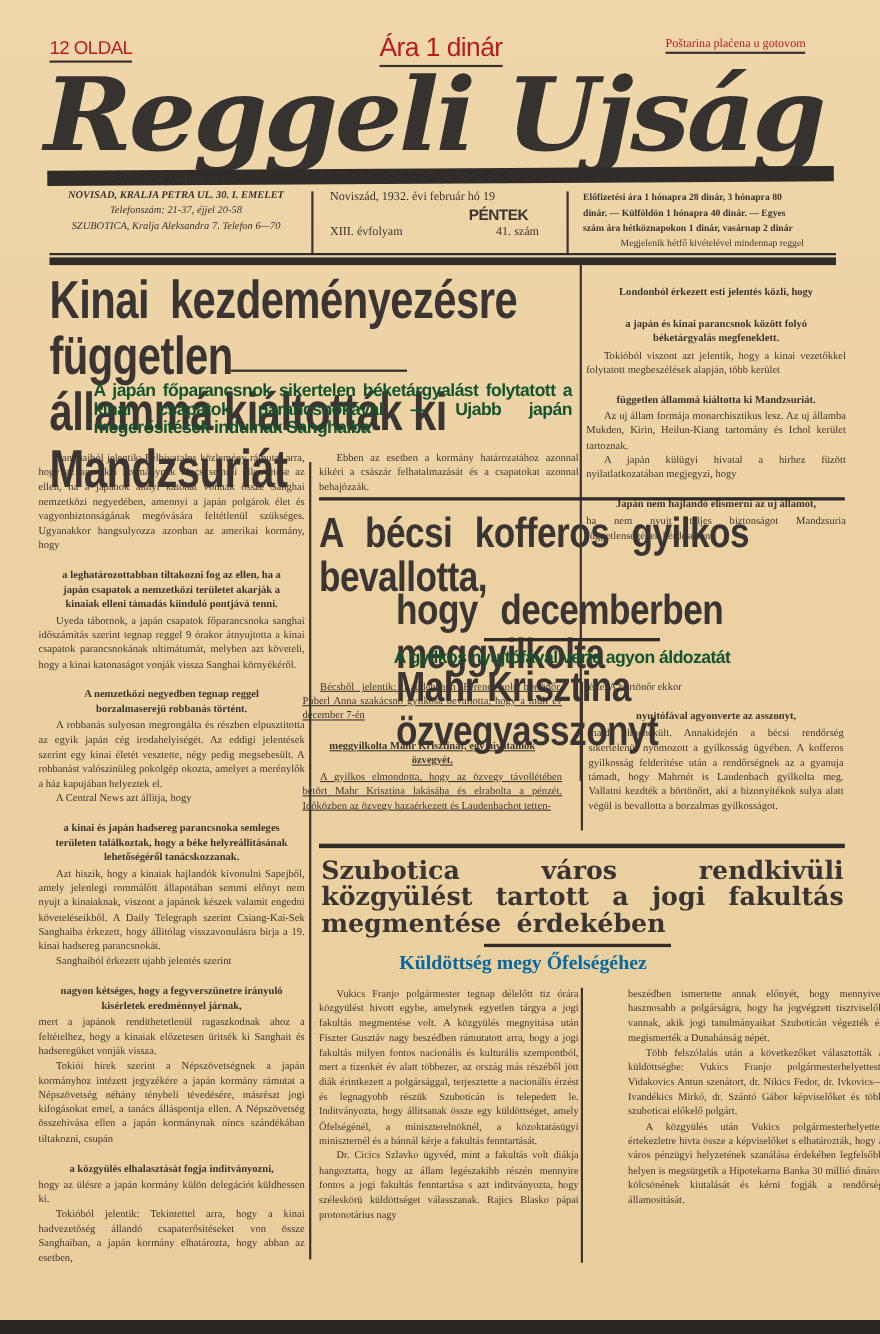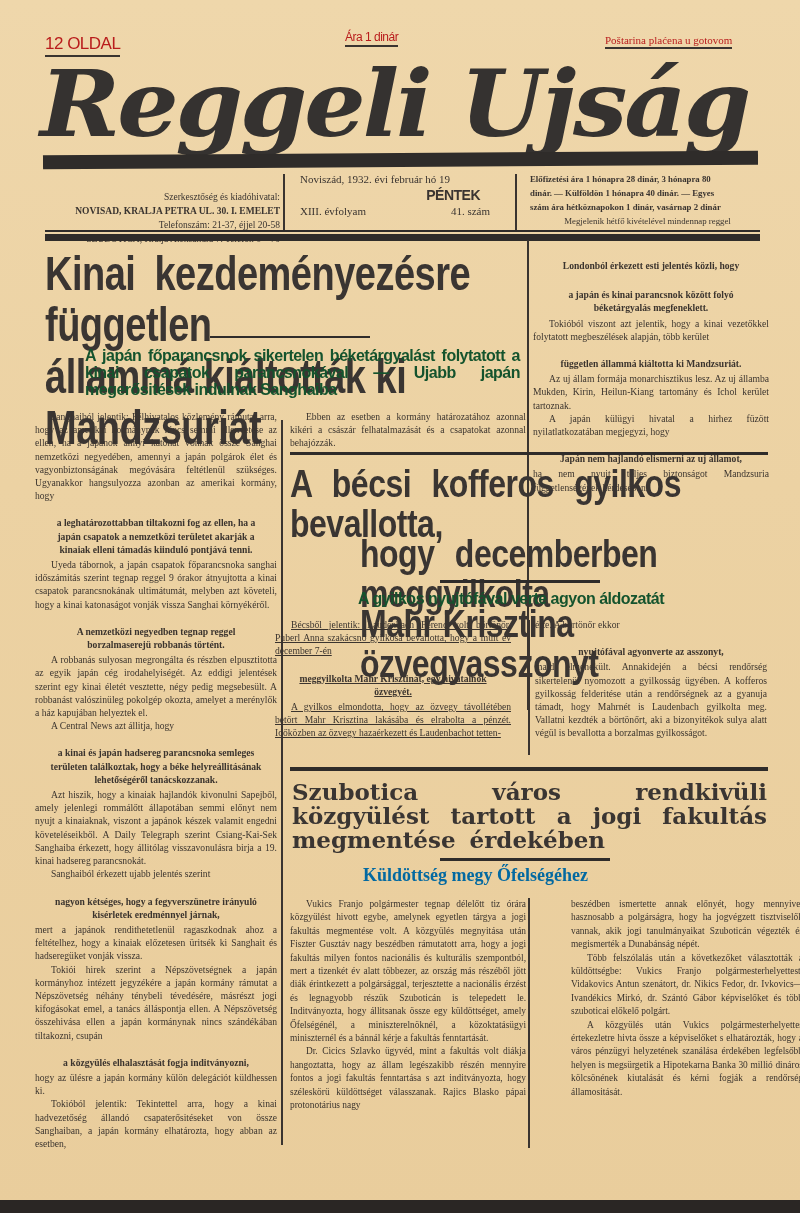--- a/index.html
+++ b/index.html
@@ -25,27 +25,27 @@
   .head2{font-size:32px;line-height:33px;color:#3a3532;}
   .head3{font-family:"DejaVu Serif", serif;font-weight:bold;font-size:23px;line-height:24px;color:#3a3532;}
   .info{font-family:"Liberation Serif", serif;font-size:10px;line-height:14px;color:#3a3430;}
 </style>
 </head>
 <body>
 
 <div class="paper"></div>
 
 <div class="abs topbar cond ul" style="left:45px;top:34px;font-size:17px;">12 OLDAL</div>
-<div class="abs topbar cond ul" style="left:345px;top:30px;font-size:12px;">Ára 1 dinár</div>
+<div class="abs topbar cond ul" style="left:345px;top:30px;font-size:24px;">Ára 1 dinár</div>
 <div class="abs topbar serif ul" style="left:605px;top:34px;font-size:11px;">Poštarina plaćena u gotovom</div>
 
 <div class="abs masthead" style="left:40px;top:50px;">Reggeli Ujság</div>
 <div class="abs rule" style="left:43px;top:153px;width:715px;height:14px;transform:rotate(-0.35deg);"></div>
 
-<div class="abs info" style="left:40px;top:190px;width:240px;text-align:right;font-size:9.5px;line-height:14px;">
+<div class="abs info" style="left:40px;top:157px;width:240px;text-align:center;font-size:9.5px;line-height:14px;font-style:italic;">
   <div>Szerkesztőség és kiadóhivatal:</div>
   <div style="font-weight:bold;">NOVISAD, KRALJA PETRA UL. 30. I. EMELET</div>
   <div>Telefonszám: 21-37, éjjel 20-58</div>
   <div>SZUBOTICA, Kralja Aleksandra 7. Telefon 6—70</div>
 </div>
 <div class="abs vrule" style="left:283px;top:174px;height:56px;"></div>
 <div class="abs info" style="left:300px;top:172px;width:200px;">
   <div style="font-size:11px;">Noviszád, 1932. évi február hó 19</div>
   <div class="cond" style="text-align:right;font-size:14px;line-height:18px;margin-right:20px;">PÉNTEK</div>
   <div style="display:flex;justify-content:space-between;width:190px;font-size:11px;">

